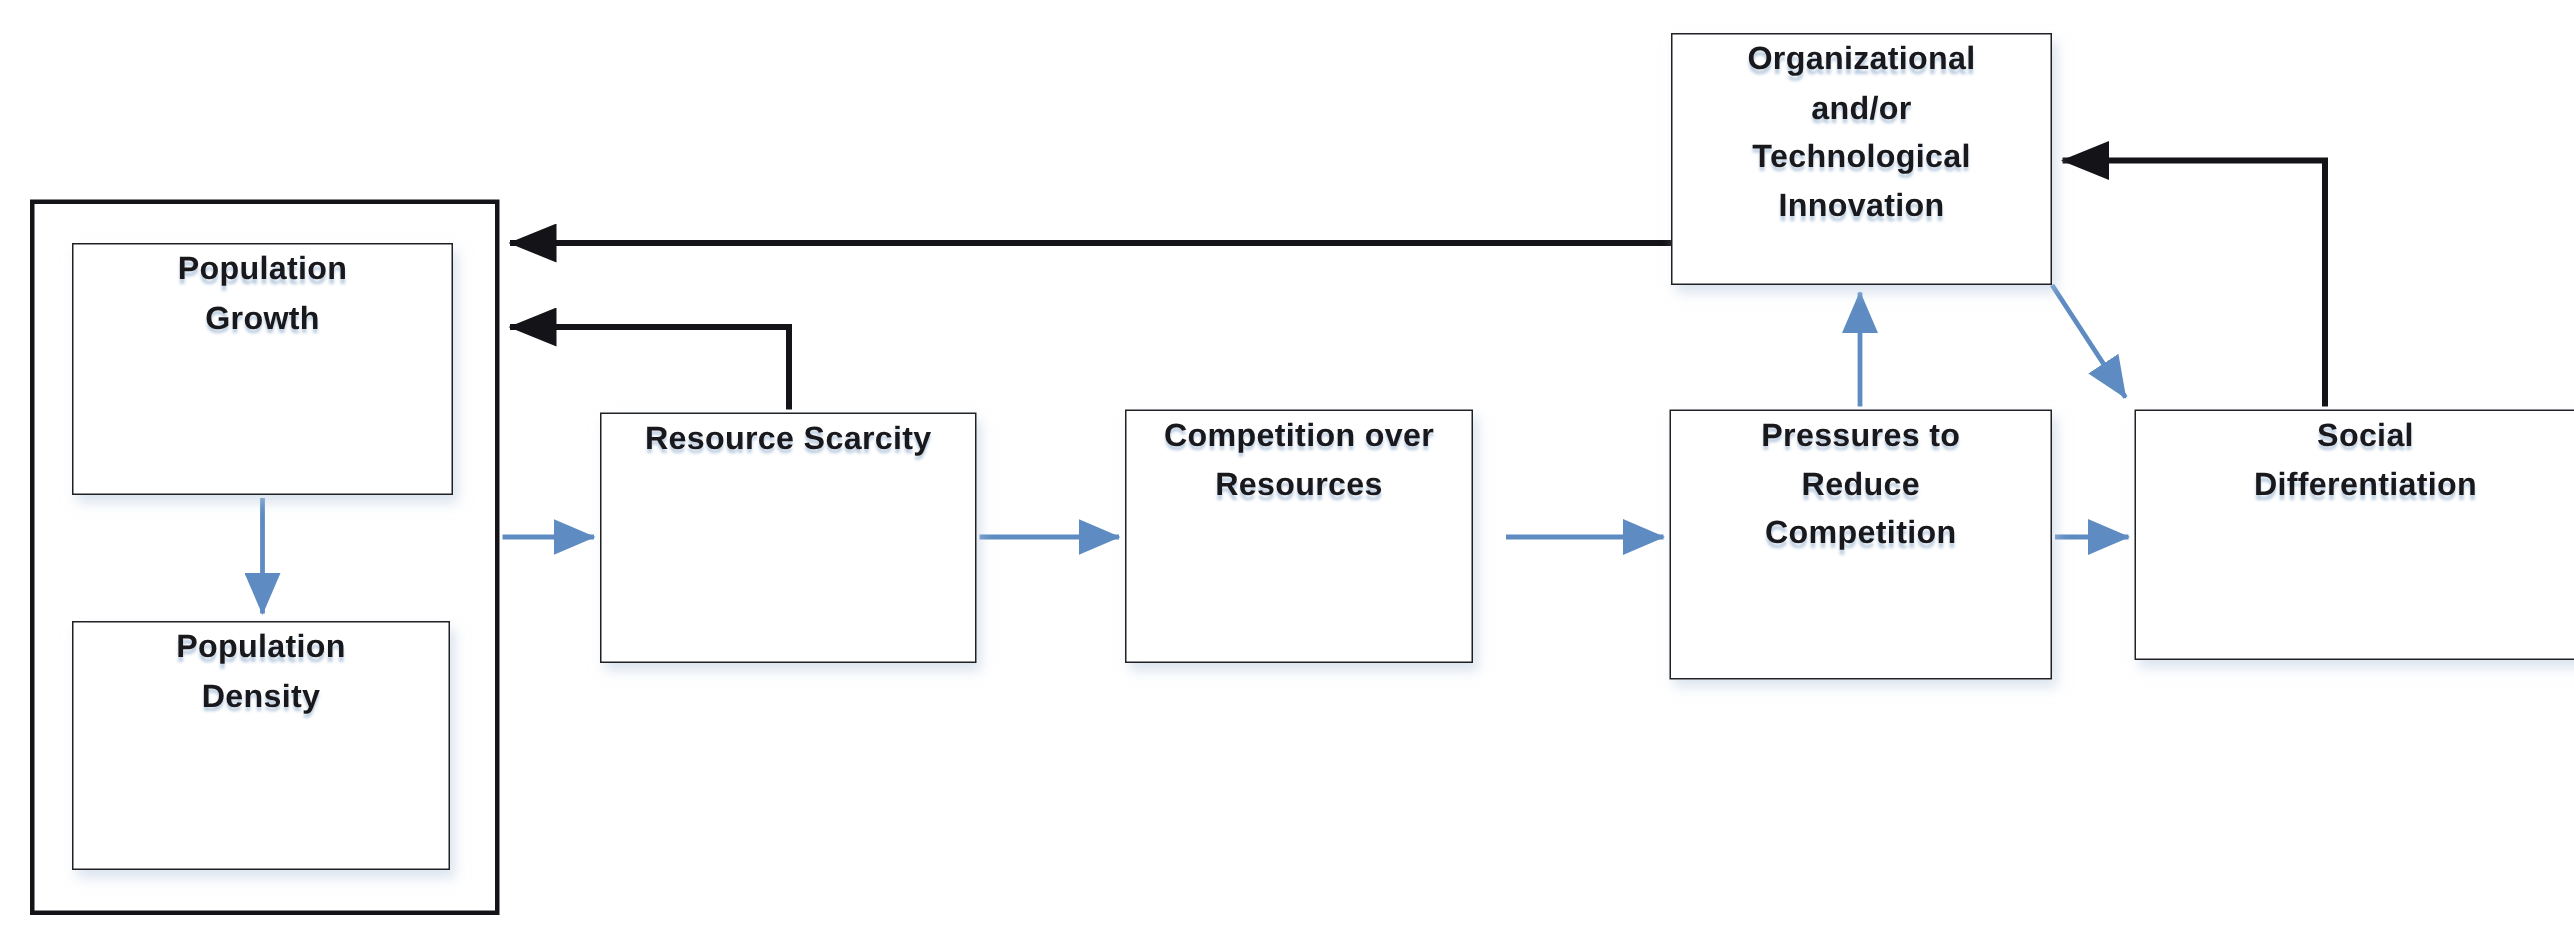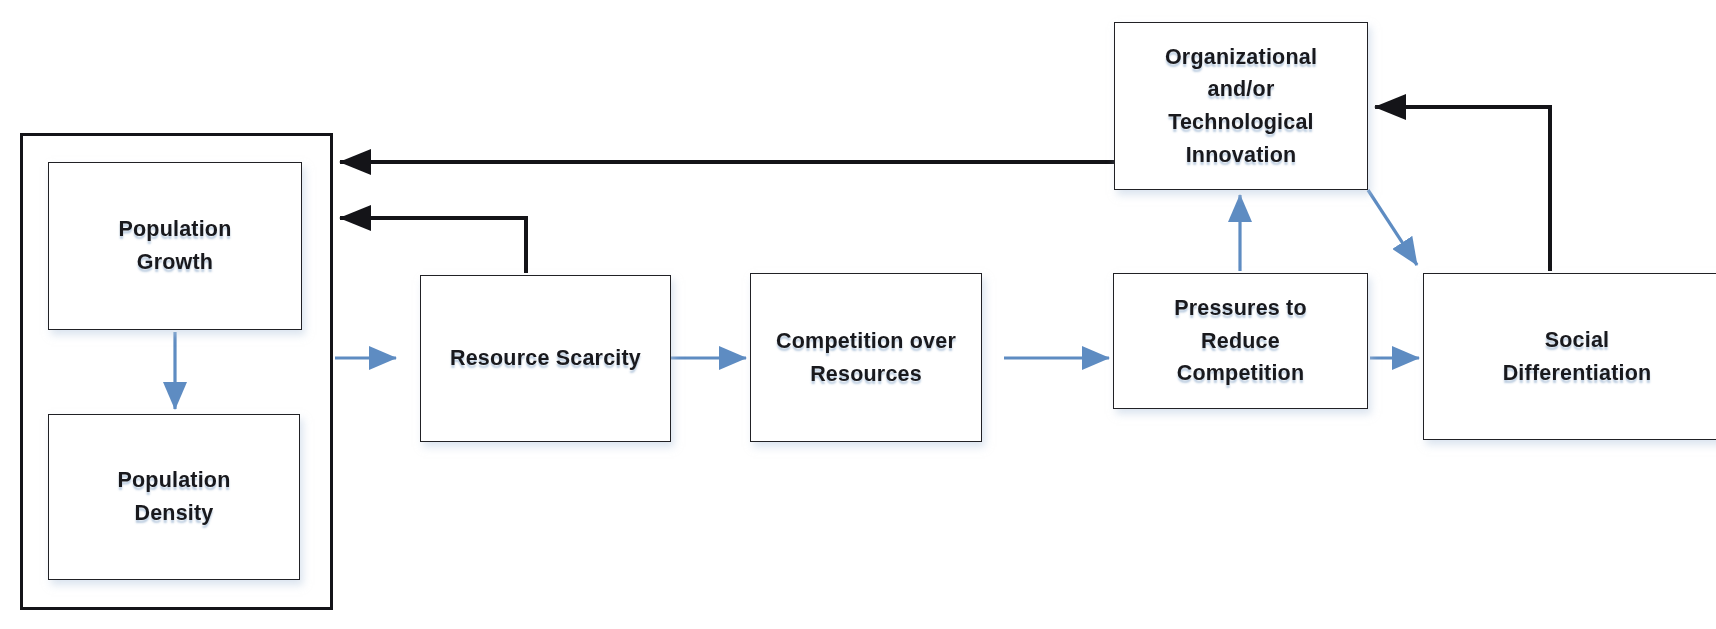--- a/index.html
+++ b/index.html
@@ -31,42 +31,41 @@
     position: absolute;
     border: 3px solid var(--outer-border);
     background: transparent;
     z-index: 0;
   }
   .node {
     position: absolute;
     background: var(--node-fill);
     border: 1.5px solid var(--node-border);
     display: flex;
-    align-items: center;
     justify-content: center;
     text-align: center;
     z-index: 2;
     box-shadow: 3px 5px 8px rgba(190, 205, 225, 0.55);
   }
   .node .label {
     font-weight: bold;
     font-size: 21.5px;
     line-height: 1.52;
     color: var(--text);
     white-space: pre-line;
     text-shadow: 0 3px 2px rgba(176, 196, 218, 0.85);
     letter-spacing: 0.2px;
   }
   
   #group-population        { left: 20px;   top: 133px; width: 313px; height: 477px; }
   #node-population-growth  { left: 48px;   top: 162px; width: 254px; height: 168px; }
   #node-population-density { left: 48px;   top: 414px; width: 252px; height: 166px; }
-  #node-resource-scarcity  { left: 400px;  top: 275px; width: 251px; height: 167px; margin-left: 20px; }
+  #node-resource-scarcity  { left: 400px;  top: 275px; width: 251px; height: 167px; }
   #node-competition        { left: 750px;  top: 273px; width: 232px; height: 169px; }
-  #node-pressures          { left: 1113px; top: 273px; width: 255px; height: 136px; }
+  #node-pressures          { left: 1113px; top: 273px; width: 255px; height: 180px; }
   #node-innovation         { left: 1114px; top: 22px;  width: 254px; height: 168px; }
   #node-social-diff        { left: 1423px; top: 273px; width: 308px; height: 167px; }
 
   .flow-line     { stroke: var(--flow-arrow); stroke-width: 3.2px; fill: none; }
   .feedback-line { stroke: var(--feedback-arrow); stroke-width: 4px; fill: none; }
 </style>
 </head>
 <body>
 
 <div class="canvas">

